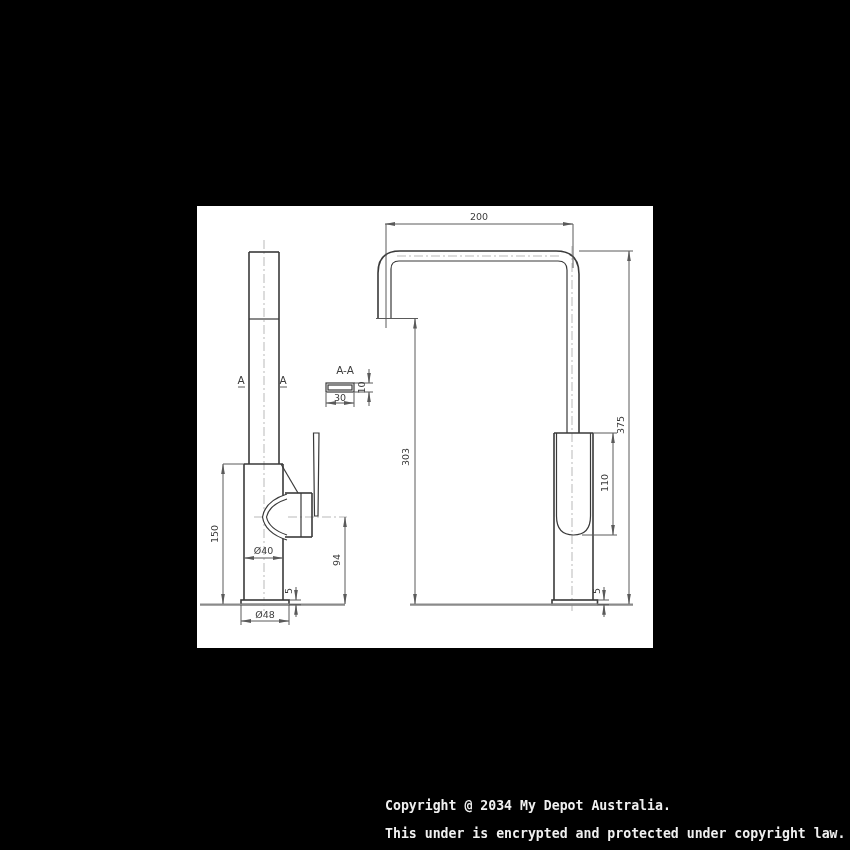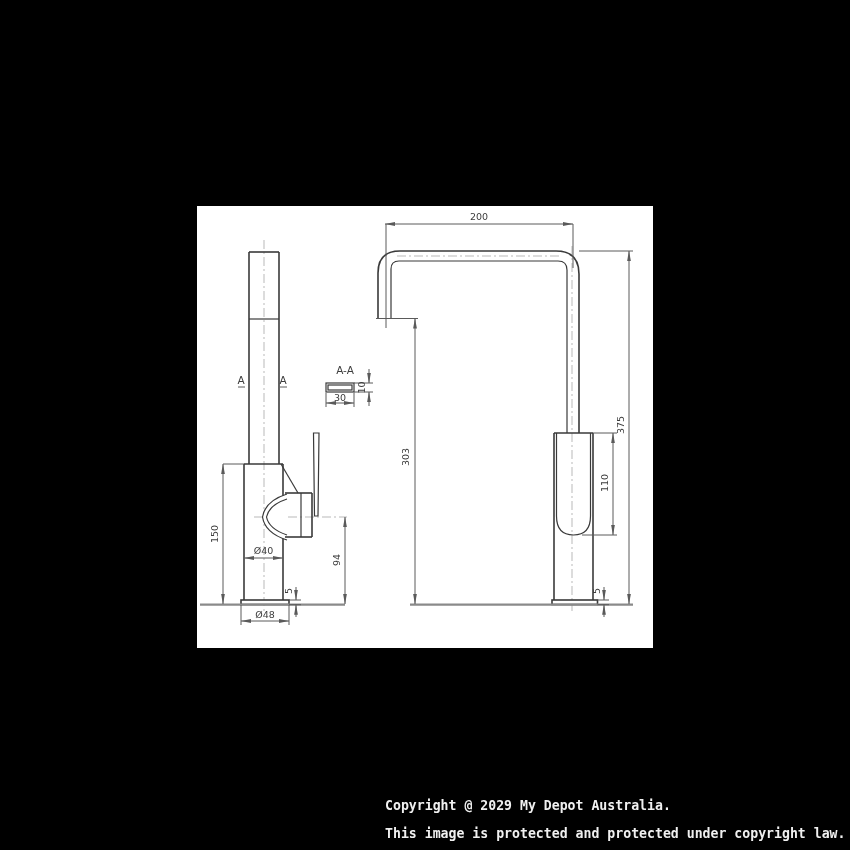--- a/index.html
+++ b/index.html
@@ -192,14 +192,14 @@
       <line class="dim" x1="400.5" y1="394" x2="412" y2="394"></line>
       <line class="dim" x1="400.5" y1="398.7" x2="412" y2="398.7"></line>
       <line class="dim" x1="407" y1="381" x2="407" y2="394" marker-end="url(#arr)"></line>
       <line class="dim" x1="407" y1="411" x2="407" y2="398.7" marker-end="url(#arr)"></line>
       <text class="dimtxt" x="403" y="385" text-anchor="middle" transform="rotate(-90 403 385)">5</text>
     </g>
   </g>
 </svg>
 </div>
 
-<div id="footer1" class="footer-line">Copyright @ 2029 My Depot Australia.</div>
-<div id="footer2" class="footer-line">This image is protected and protected under copyright law.</div>
+<div id="footer1" class="footer-line">Copyright @ 2034 My Depot Australia.</div>
+<div id="footer2" class="footer-line">This under is encrypted and protected under copyright law.</div>
 
 </body></html>

